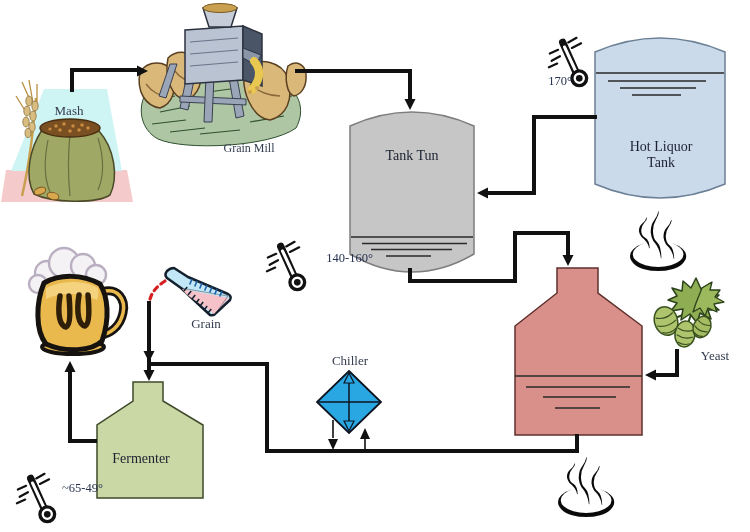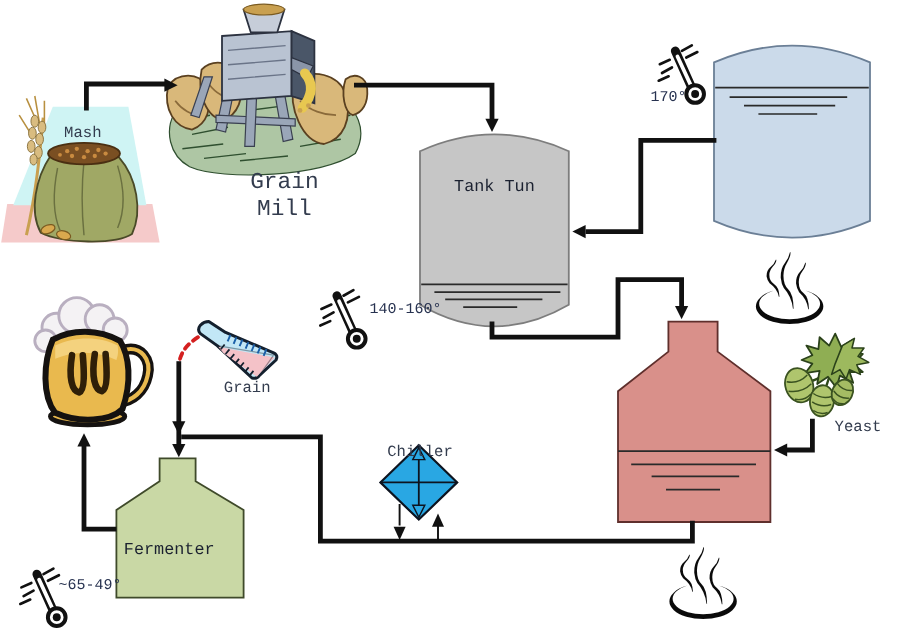--- a/index.html
+++ b/index.html
@@ -1,22 +1,22 @@
 <!DOCTYPE html>
 <html><head>
 <meta charset="utf-8">
 <style>
   html,body{margin:0;padding:0;background:#fff;}
   .canvas{position:relative;width:750px;height:532px;background:#ffffff;overflow:hidden;
           font-family:"Liberation Sans",sans-serif;}
   svg{position:absolute;left:0;top:0;}
   .lbl{position:absolute;font-size:13px;color:#333c4e;text-align:center;line-height:1.15;
-       font-family:Liberation Mono, monospace;}
+       font-family:Liberation Serif, serif;}
   .lbl-lg{font-size:14px;color:#1b2130;}
-  .temp{font-size:12.5px;color:#273250;text-align:center;}
+  .temp{font-size:12.5px;color:#273250;text-align:right;}
   .flame{position:absolute;color:#0a0a0a;text-align:center;
          font-family:"DejaVu Sans",sans-serif;font-size:82px;line-height:86px;width:92px;height:92px;}
 </style>
 </head>
 <body>
 
 <div class="canvas">
 
 <svg width="750" height="532" viewBox="0 0 750 532">
   <defs>
@@ -192,23 +192,24 @@
     <polygon points="349,373 344,383 354,383" stroke="#0d1420" stroke-width="1.2" fill="#29A7E3"></polygon>
     <polygon points="349,431 344,421 354,421" stroke="#0d1420" stroke-width="1.2" fill="#29A7E3"></polygon>
   </g>
 
   <use href="#thermo" transform="translate(548,36) scale(0.92)"></use>
   <use href="#thermo" transform="translate(266,240) scale(0.92)"></use>
   <use href="#thermo" transform="translate(16,472) scale(0.92)"></use>
 </svg>
 
 <div class="lbl" style="left:44px;top:104px;width:50px;">Mash</div>
-<div class="lbl" style="left:197px;top:142px;width:80px;font-size:19px;">Grain Mill</div>
+<div class="lbl" style="left:209px;top:142px;width:80px;font-size:12px;">Grain Mill</div>
 <div class="lbl lbl-lg" style="left:366px;top:148px;width:92px;">Tank Tun</div>
-<div class="lbl" style="left:319px;top:370px;width:62px;">Chiller</div>
+<div class="lbl lbl-lg" style="left:618px;top:139px;width:86px;">Hot Liquor Tank</div>
+<div class="lbl" style="left:319px;top:354px;width:62px;">Chiller</div>
 <div class="lbl lbl-lg" style="left:92px;top:451px;width:98px;">Fermenter</div>
 <div class="lbl" style="left:182px;top:317px;width:48px;">Grain</div>
 <div class="lbl" style="left:692px;top:349px;width:46px;">Yeast</div>
 
 <div class="lbl temp" style="left:536px;top:74px;width:36px;text-align:right;">170°</div>
 <div class="lbl temp" style="left:303px;top:251px;width:70px;">140-160°</div>
 <div class="lbl temp" style="left:47px;top:481px;width:56px;">~65-49°</div>
 
 <div class="flame" style="left:612px;top:200px;">♨</div>
 <div class="flame" style="left:540px;top:446px;">♨</div>

